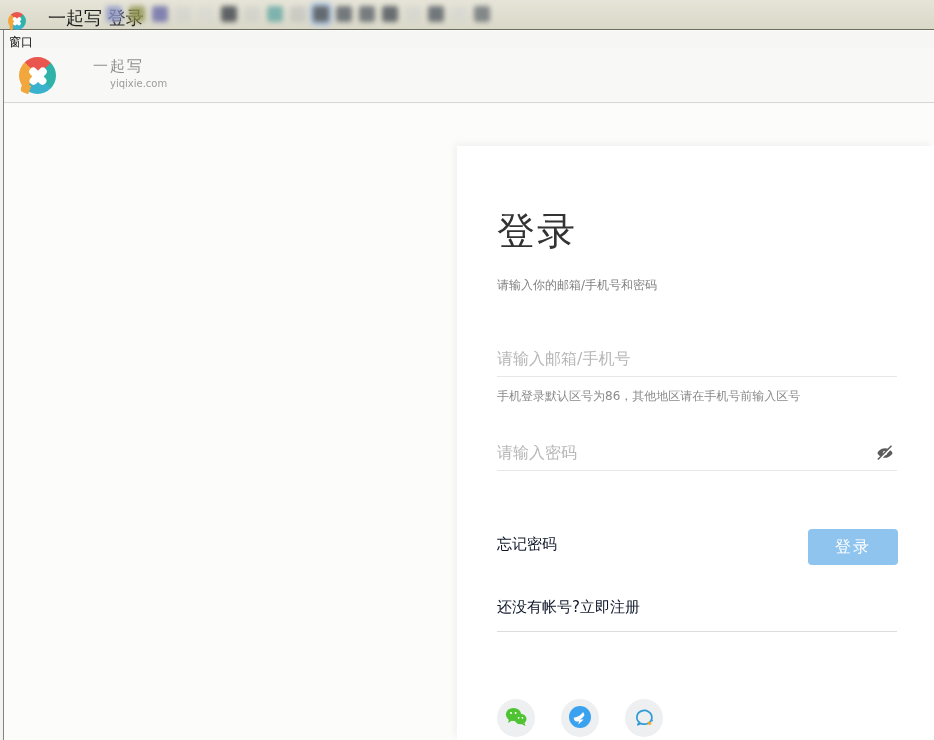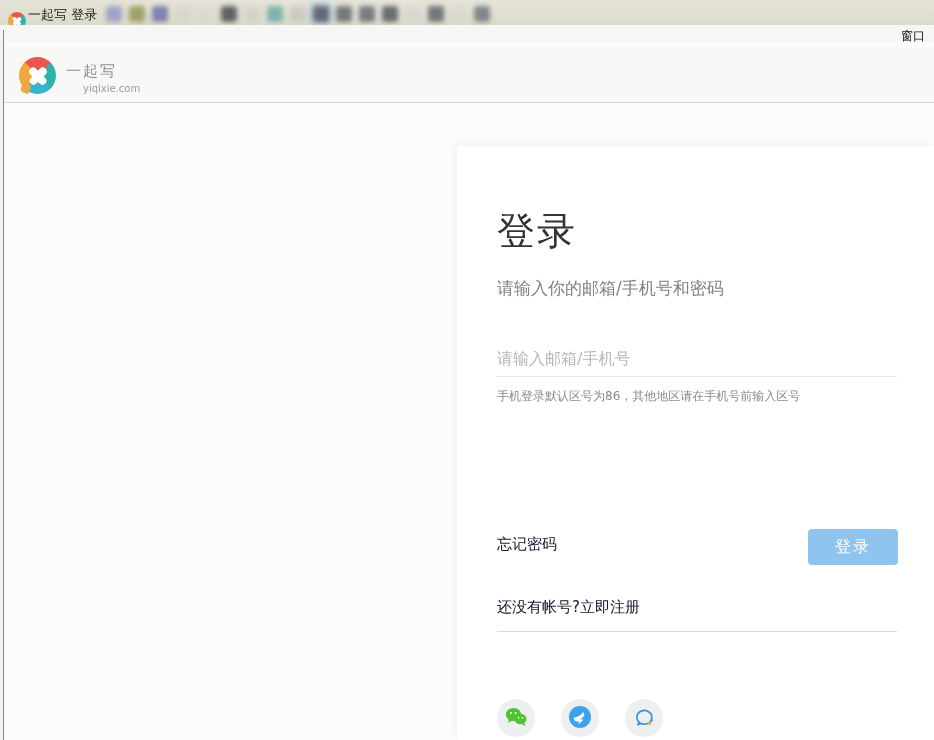--- a/index.html
+++ b/index.html
@@ -6,32 +6,32 @@
   html,body { width:934px; height:740px; }
   body { font-family:"DejaVu Sans","Liberation Sans",sans-serif; background:#fff; }
 
   .window { position:relative; width:934px; height:740px; overflow:hidden; background:#fbfbfa; }
 
   
   .titlebar { position:absolute; left:0; top:0; width:934px; height:30px;
     background:linear-gradient(#e6e4d8,#dad8c8); border-bottom:1px solid #6e6d60;
     display:flex; align-items:center; }
   .app-icon { position:absolute; left:8px; top:6px; width:18px; height:18px; }
-  .title-text { position:absolute; left:28px; top:6px; font-size:13px; color:#1b1b1b; }
+  .title-text { position:absolute; left:48px; top:6px; font-size:18px; color:#1b1b1b; }
   .ghost-row { position:absolute; left:106px; top:6px; display:flex; align-items:center; }
   .ghost { width:16px; height:16px; margin-right:7px; border-radius:3px; filter:blur(2.5px); opacity:.8; }
   .ghost.faint { opacity:.30; }
   .ghost.hl { box-shadow:0 0 0 4px #abc6e6; }
 
   
-  .menubar { position:absolute; left:0; top:25px; width:934px; height:17px; background:#f6f6f4;text-align:right; }
+  .menubar { position:absolute; left:0; top:31px; width:934px; height:17px; background:#f6f6f4; }
   .menu-item { display:inline-block; padding:1px 9px; font-size:12px; color:#111; }
   .header { position:absolute; left:0; top:48px; width:934px; height:55px; background:#f8f8f6;
     border-bottom:1px solid #d7d7d3; }
-  .brand { position:absolute; left:19px; top:9px; display:flex; align-items:flex-end; }
+  .brand { position:absolute; left:19px; top:9px; display:flex; align-items:flex-start;gap:27px; }
   .logo { width:37px; height:37px; position:relative; }
   .logo .disc { position:absolute; inset:0; border-radius:50%;
     background:conic-gradient(from -45deg,#e8564e 0 90deg,#2fb3a9 0 180deg,#38b2cd 0 270deg,#f2a73d 0 360deg); }
   .logo .tail { position:absolute; left:2px; bottom:1px; width:9px; height:9px; background:#f2a73d;
     transform:rotate(20deg); border-radius:0 0 0 4px; }
   .logo .xbar { position:absolute; left:50%; top:50%; width:21px; height:7.5px; background:#fff; border-radius:4px; }
   .logo .xbar.a { transform:translate(-50%,-50%) rotate(45deg); }
   .logo .xbar.b { transform:translate(-50%,-50%) rotate(-45deg); }
   .logo.small { width:18px; height:18px; }
   .logo.small .xbar { width:10px; height:3.5px; border-radius:2px; }
@@ -43,21 +43,21 @@
   
   .edge-light { position:absolute; left:0; top:30px; width:3px; height:710px; background:#f3f3f1; }
   .edge-dark  { position:absolute; left:3px; top:30px; width:1px; height:710px; background:#84837c; }
   .page { position:absolute; left:4px; top:104px; width:930px; height:636px; background:#fcfcfb; }
 
   
   .card { position:absolute; left:457px; top:146px; width:477px; height:594px; background:#ffffff;
     box-shadow:-3px -3px 7px rgba(0,0,0,.045); }
   .card .heading { position:absolute; left:40px; top:60px; font-size:38px; color:#333; font-weight:400;
     letter-spacing:2px; }
-  .card .subtitle { position:absolute; left:40px; top:131px; font-size:17px; color:#818181; }
+  .card .subtitle { position:absolute; left:40px; top:131px; font-size:12px; color:#818181; }
 
   .field { position:absolute; left:40px; width:400px; }
   .field.account { top:195px; }
   .field.password { top:289px; }
   .field input { width:400px; height:36px; border:none; border-bottom:1px solid #e7e7e7;
     background:transparent; font-size:16px; color:#444; outline:none;
     font-family:"DejaVu Sans","Liberation Sans",sans-serif; }
   .field input::placeholder { color:#b7b7b7; opacity:1; }
   .eye-btn { position:absolute; right:2px; top:8px; width:20px; height:20px; border:none;
     background:transparent; padding:0; cursor:pointer; }
@@ -136,20 +136,33 @@
 
   <div class="card">
     <div class="heading">登录</div>
     <div class="subtitle">请输入你的邮箱/手机号和密码</div>
 
     <div class="field account">
       <input type="text" placeholder="请输入邮箱/手机号" style="">
     </div>
     <div class="hint">手机登录默认区号为86，其他地区请在手机号前输入区号</div>
 
+    <div class="field password">
+      <input type="text" placeholder="请输入密码" style="">
+      <button class="eye-btn">
+        <span>
+          <svg width="20" height="20" viewBox="0 0 24 24">
+            <path d="M12 6.2c-5.2 0-9 4.6-9 5.8s3.8 5.8 9 5.8 9-4.6 9-5.8-3.8-5.8-9-5.8z" fill="#5b5b5b"></path>
+            <circle cx="12" cy="12" r="2.7" fill="#fff"></circle>
+            <line x1="4.2" y1="20.6" x2="20.6" y2="4.2" stroke="#fff" stroke-width="3.2"></line>
+            <line x1="3.4" y1="19.8" x2="19.8" y2="3.4" stroke="#5b5b5b" stroke-width="1.8"></line>
+          </svg>
+        </span>
+      </button>
+    </div>
 
     <a class="link forgot" href="#">忘记密码</a>
     <button class="login-btn">登录</button>
     <a class="link register" href="#">还没有帐号?立即注册</a>
 
     <div class="divider"></div>
 
     <div class="sns-row">
       <button class="sns">
         <span>

